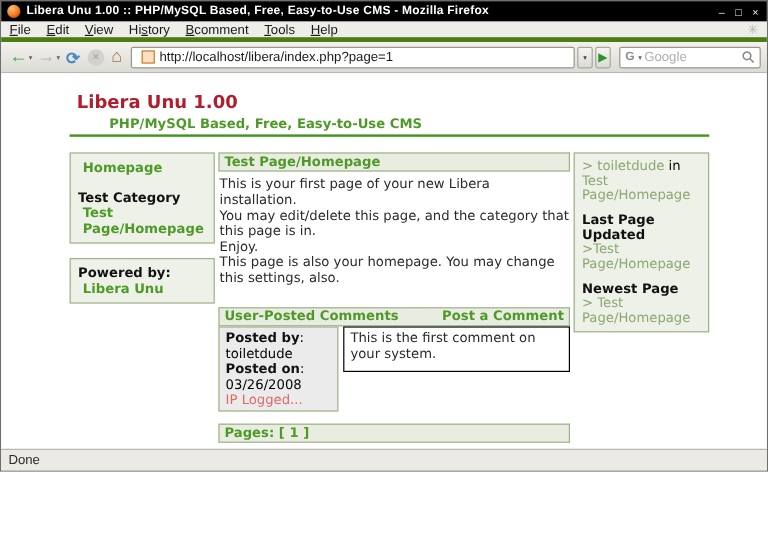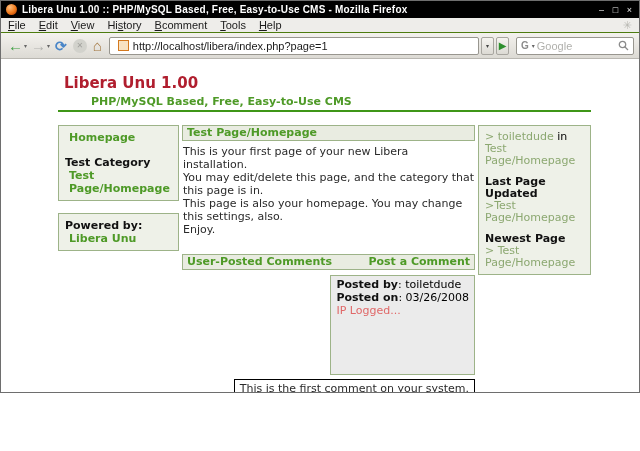--- a/index.html
+++ b/index.html
@@ -10,21 +10,21 @@
 
   
   .titlebar { flex: 0 0 17px; background: #000; color: #fff; display: flex; align-items: center; padding: 0 5px; gap: 5px; }
   .ff-icon { width: 11px; height: 11px; border-radius: 50%;
     background: radial-gradient(circle at 35% 30%, #ffc080, #f07818 55%, #a23404 95%); flex: 0 0 11px; }
   .title-text { font-size: 10px; font-weight: bold; flex: 1; white-space: nowrap; overflow: hidden; letter-spacing: .2px; }
   .win-controls { display: flex; gap: 5px; font-size: 9px; color: #e8e8e8; }
   .win-controls span { width: 9px; text-align: center; cursor: default; }
 
   
-  .menubar { flex: 0 0 15px; background: #eeedea; border-bottom: 1px solid #4d7c0f; display: flex; align-items: center; padding: 0 7px; gap: 13px; font-size: 11px; color: #1a1a1a; }
+  .menubar { flex: 0 0 15px; background: #eeedea; border-bottom: 4px solid #4d7c0f; display: flex; align-items: center; padding: 0 7px; gap: 13px; font-size: 11px; color: #1a1a1a; }
   .menu-item { white-space: nowrap; }
   .menu-item .accel { text-decoration: underline; }
   .throbber { margin-left: auto; color: #b8b8b2; font-size: 11px; }
 
   
   .toolbar { flex: 0 0 26px; background: linear-gradient(#f4f2ee, #dcdad4); border-bottom: 1px solid #b9b7b1; display: flex; align-items: center; padding: 0 5px; }
   .nav-btn { display: flex; align-items: center; padding: 0 2px; }
   .arrow-back { color: #3fa043; font-size: 15px; font-weight: bold; line-height: 15px; }
   .arrow-fwd  { color: #b2b2ae; font-size: 15px; font-weight: bold; line-height: 15px; }
   .caret { font-size: 6px; color: #666; margin-left: 1px; }
@@ -60,21 +60,21 @@
   .glink2 { color: #8ca871; cursor: pointer; }
   .black-bold { color: #111; font-weight: bold; }
   .spacer12 { height: 12px; }
   .spacer9 { height: 9px; }
   .indent { margin-left: 4px; }
   .mt12 { margin-top: 12px; }
 
   .hdr-bar { border: 1px solid #9db388; background: #e9ece1; padding: 1px 4px; color: #4e9a27; font-weight: bold; line-height: 12px; }
   .body-text { margin: 4px 0 0 1px; line-height: 13px; color: #2a2a2a; }
   .comments-bar { margin-top: 18px; display: flex; justify-content: space-between; }
-  .comment-row { display: flex; gap: 4px; margin-top: 5px; align-items: flex-end; flex-direction: column; }
+  .comment-row { display: flex; gap: 4px; align-items: flex-start; }
   .comment-meta { flex: 0 0 100px; border: 1px solid #9db388; background: #ebebeb; padding: 2px 5px; line-height: 13px; }
   .comment-body { flex: 1; border: 1px solid #000000; background: #fff; padding: 2px 5px; min-height: 38px; line-height: 13px; color: #2a2a2a; }
   .ip-logged { color: #e06868; cursor: pointer; }
   .pages-bar { margin-top: 10px; }
 
   .rs-line { line-height: 12px; }
 
   
   .statusbar { flex: 0 0 18px; background: #eceae5; border-top: 1px solid #b9b7b1; display: flex; align-items: center; padding: 0 6px; font-size: 11px; color: #2a2a2a; }
 </style>
@@ -154,22 +154,22 @@
             <div class="black-bold">Powered by:</div>
             <div class="glink indent">Libera Unu</div>
           </div>
         </div>
 
         <div class="col-main">
           <div class="hdr-bar">Test Page/Homepage</div>
           <div class="body-text">
             <div>This is your first page of your new Libera installation.</div>
             <div>You may edit/delete this page, and the category that this page is in.</div>
+            <div>Enjoy.</div>
             <div>This page is also your homepage. You may change this settings, also.</div>
-            <div>Enjoy.</div>
           </div>
 
           <div class="hdr-bar comments-bar">
             <span>User-Posted Comments</span>
             <span class="glink">Post a Comment</span>
           </div>
 
           <div class="comment-row">
             <div class="comment-meta">
               <div><span class="black-bold">Posted by</span><span>: </span><span>toiletdude</span></div>
@@ -193,14 +193,17 @@
             <div class="spacer9"></div>
             <div class="black-bold rs-line">Newest Page</div>
             <div class="glink2 rs-line">&gt; Test Page/Homepage</div>
           </div>
         </div>
 
       </div>
     </div>
   </div>
 
+  <div class="statusbar">
+    <span>Done</span>
+  </div>
 
 </div>
 
 </body></html>

